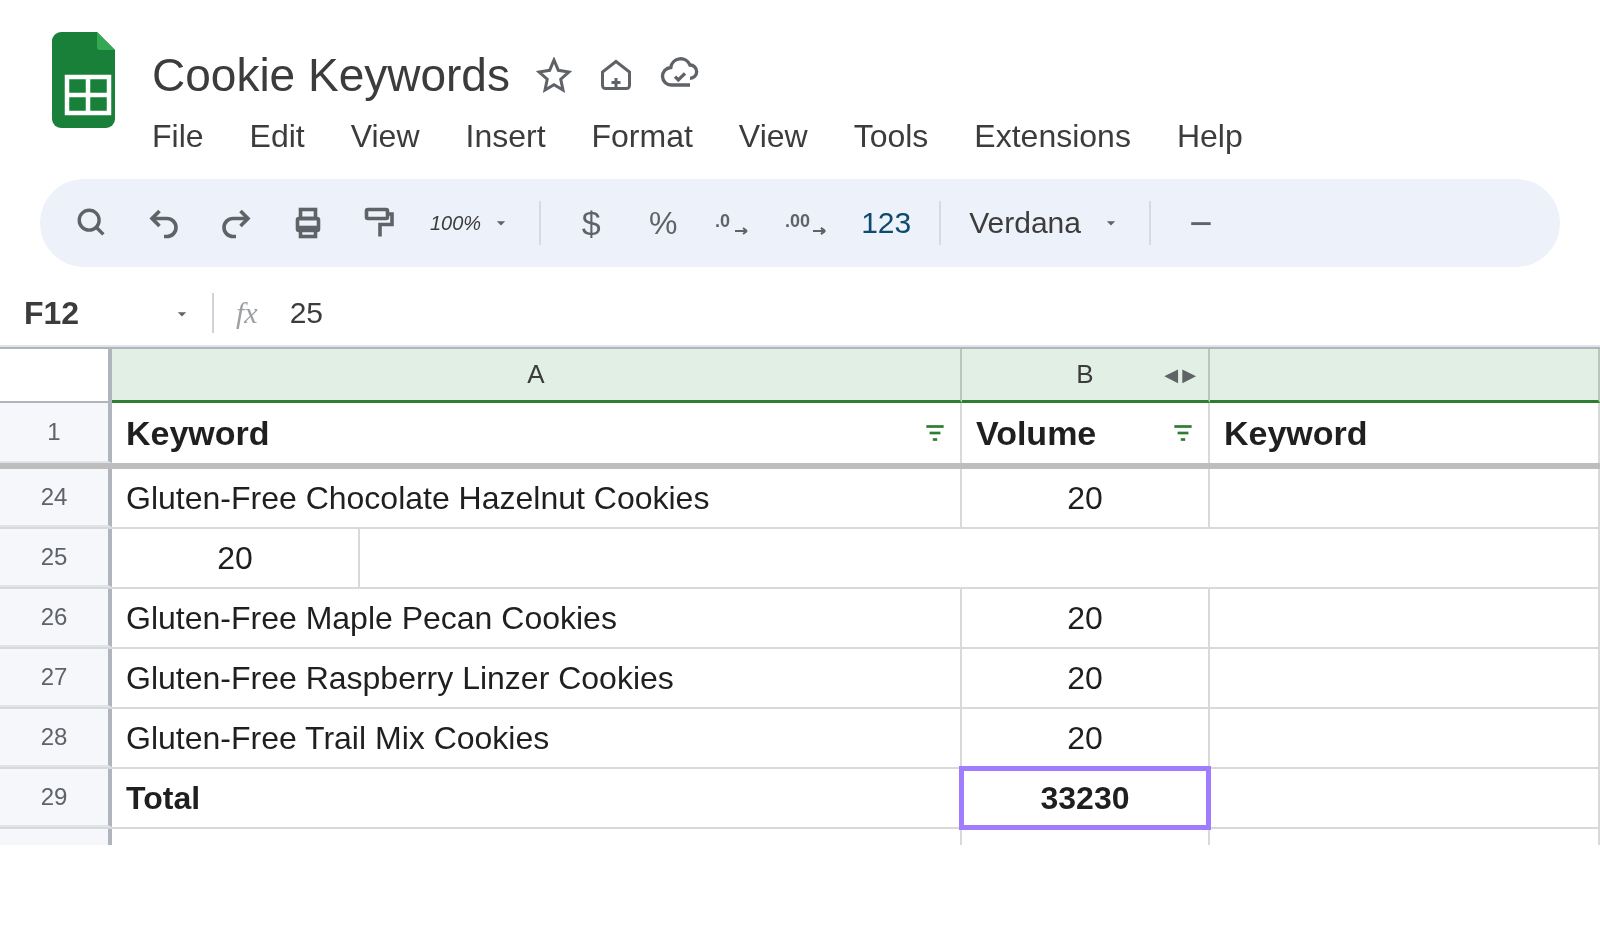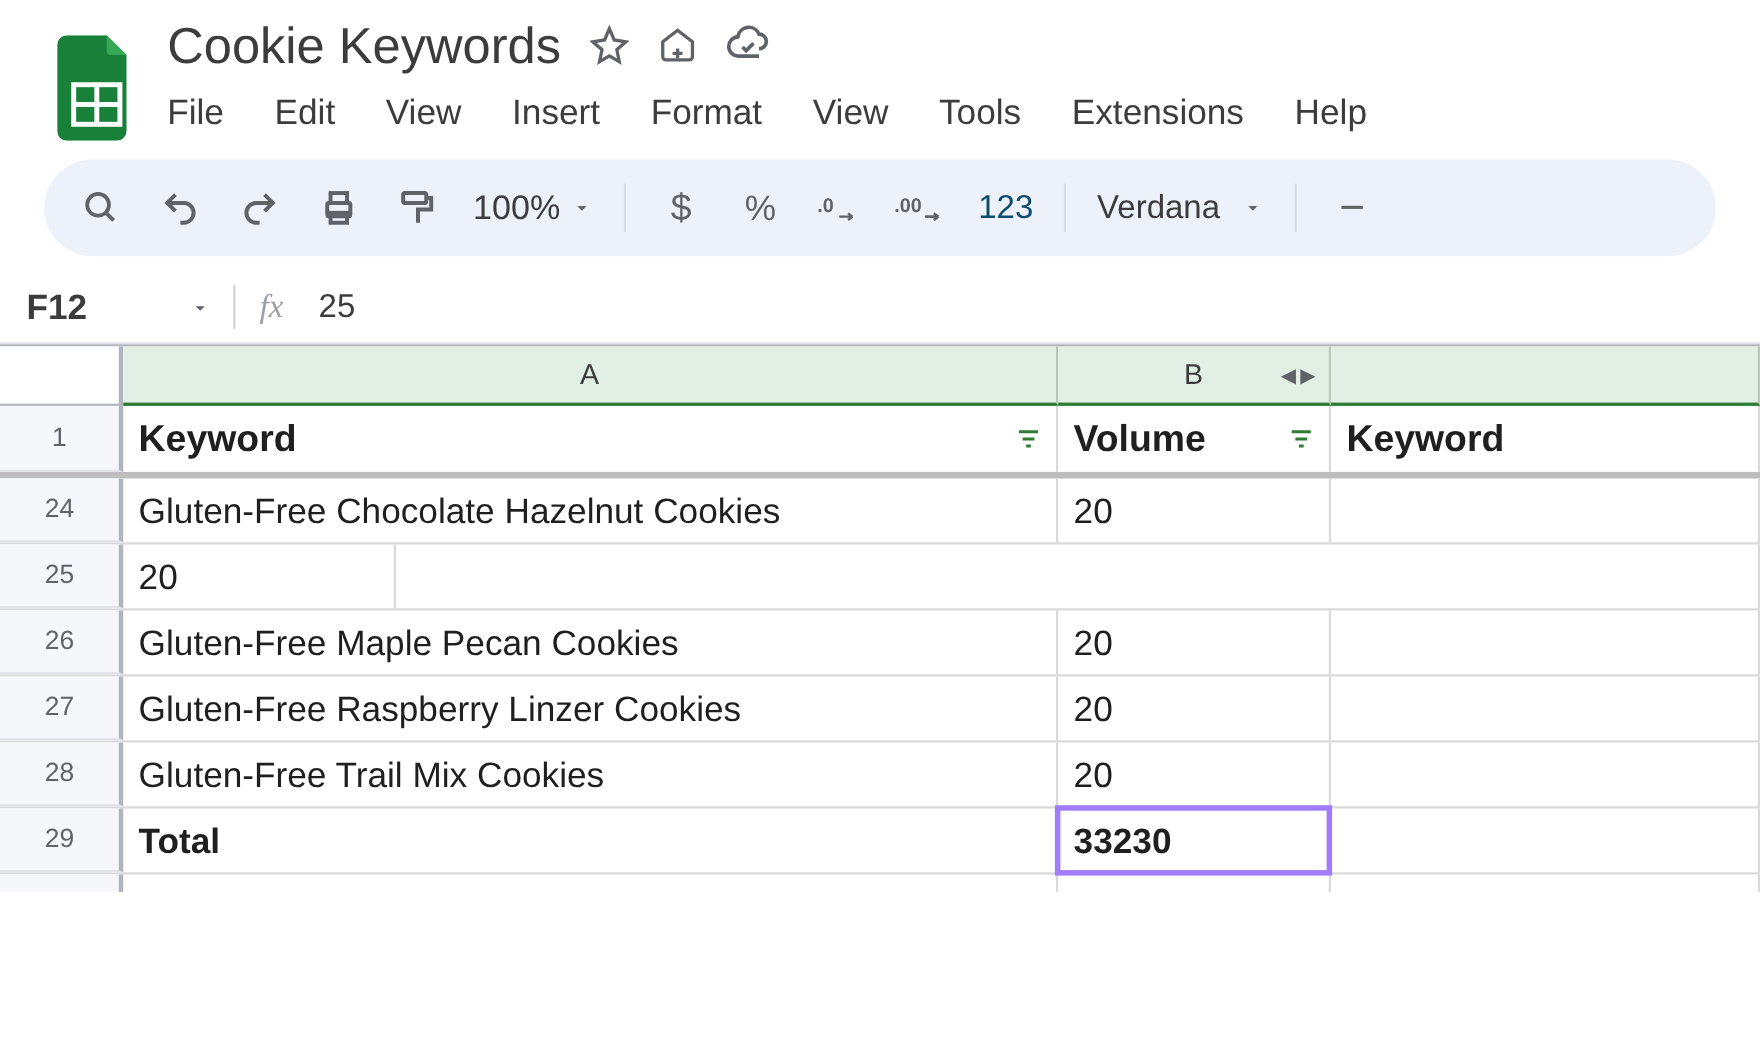--- a/index.html
+++ b/index.html
@@ -19,33 +19,33 @@
   *{box-sizing:border-box;}
   html,body{margin:0;padding:0;font-family:Arial,Helvetica,sans-serif;color:var(--text);background:#fff;}
   .app{width:1600px;}
 
   
   .chrome{background:#fff;padding-top:18px;}
   .title-row{display:flex;align-items:center;padding:0 20px 2px 52px;position:relative;}
   .app-logo{width:72px;height:96px;position:absolute;left:52px;top:14px;}
   .app-logo svg{width:100%;height:100%;}
   .title-block{margin-left:100px;display:flex;flex-direction:column;gap:6px;}
-  .doc-title-row{display:flex;align-items:center;gap:26px;}
+  .doc-title-row{display:flex;align-items:center;gap:26px;margin-top:34px;}
   .doc-title{font-size:46px;font-weight:400;color:#3c3c3c;line-height:1;}
   .title-icon{color:#5f6368;display:inline-flex;align-items:center;justify-content:center;}
   .title-icon svg{display:block;}
   .menu-bar{display:flex;gap:46px;font-size:32px;color:#3c3c3c;padding-top:14px;}
   .menu-item{cursor:pointer;}
 
   
   .toolbar{margin:22px 40px 0 40px;background:var(--chrome-bg);border-radius:44px;height:88px;display:flex;align-items:center;padding:0 30px;gap:28px;color:#5f6368;font-size:30px;overflow:hidden;}
   .tool-btn{display:flex;align-items:center;justify-content:center;min-width:44px;height:44px;}
   .tool-btn svg{display:block;}
   .tb-sep{width:2px;height:44px;background:var(--chrome-border);}
-  .zoom{display:flex;align-items:center;gap:10px;color:#3c3c3c;font-size:31px;}
+  .zoom{display:flex;align-items:center;gap:10px;color:#3c3c3c;font-size:20px;font-style:italic;}
   .font-pick{color:#3c3c3c;font-size:30px;display:flex;align-items:center;gap:20px;}
 
   
   .fx-bar{display:flex;align-items:center;height:66px;border-bottom:2px solid var(--row-head-border);margin-top:14px;text-align:center;}
   .name-box{width:212px;display:flex;align-items:center;justify-content:space-between;padding:0 20px 0 24px;font-size:32px;color:#3c3c3c;font-weight:600;}
   .name-box .caret{color:#5f6368;}
   .fx-sep{width:2px;height:40px;background:#d0d4da;margin-right:22px;}
   .fx-label{font-style:italic;color:#9aa0a6;font-family:'Times New Roman',serif;font-size:30px;margin-right:32px;}
   .fx-val{font-size:30px;color:#3c3c3c;}
 
@@ -58,21 +58,21 @@
   .colB{width:248px;}
   .colC{flex:1;min-width:0;}
   .col-scroll{position:absolute;right:12px;top:50%;transform:translateY(-50%);display:flex;gap:4px;color:#5f6368;}
   .col-scroll span{font-size:18px;}
 
   .rows{}
   .row{display:flex;height:60px;border-bottom:2px solid var(--grid-border);}
   .row-head{width:112px;background:var(--row-head-bg);border-right:4px solid #b0b5bd;border-bottom:2px solid var(--row-head-border);display:flex;align-items:center;justify-content:center;font-size:24px;color:#5f6368;}
   .cell{border-right:2px solid var(--grid-border);display:flex;align-items:center;padding:0 14px;font-family:Verdana,Geneva,sans-serif;font-size:32px;color:#1f1f1f;}
   .cA{width:850px;}
-  .cB{width:248px;justify-content:flex-start;}
+  .cB{width:248px;justify-content:center;}
   .cC{flex:1;}
 
   .header-row{height:66px;border-bottom:6px solid var(--freeze);}
   .header-row .row-head{background:var(--row-head-bg);}
   .header-row .cell{font-weight:700;font-size:34px;}
   .header-row .cA, .header-row .cB{position:relative;}
   .filter-icon{position:absolute;right:12px;top:50%;transform:translateY(-50%);color:#2e7d32;}
   .filter-icon svg{display:block;}
 
   .total-row .cell{font-weight:700;}

